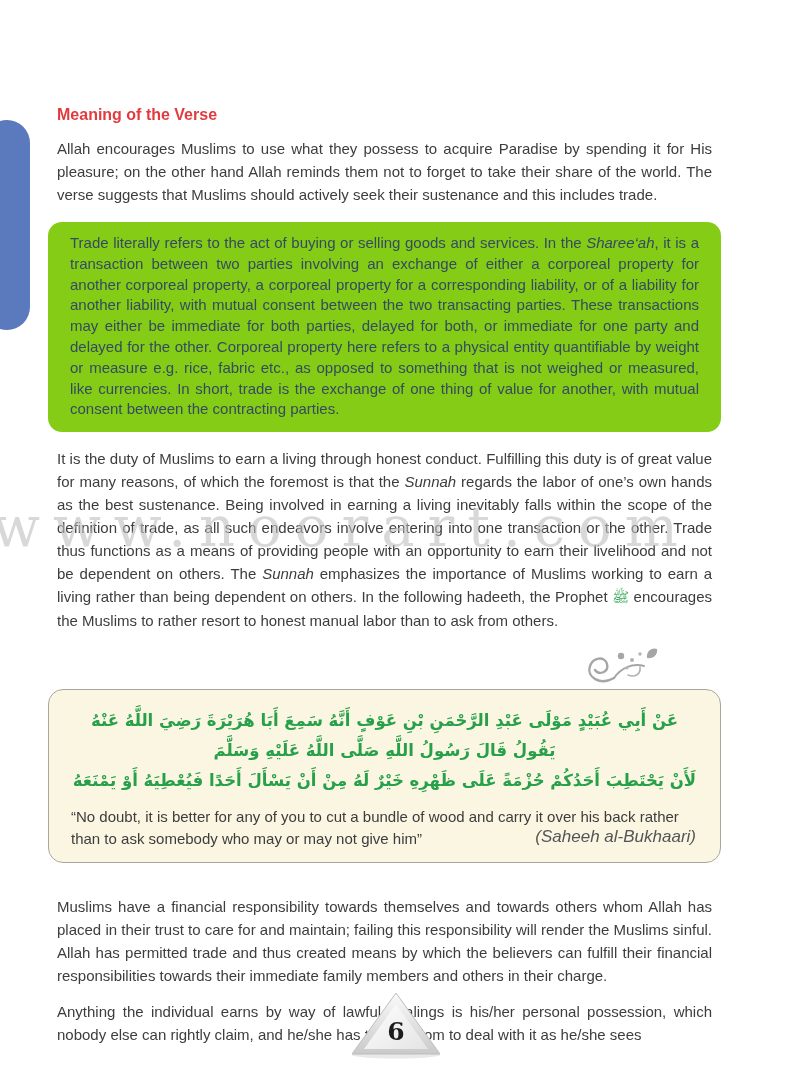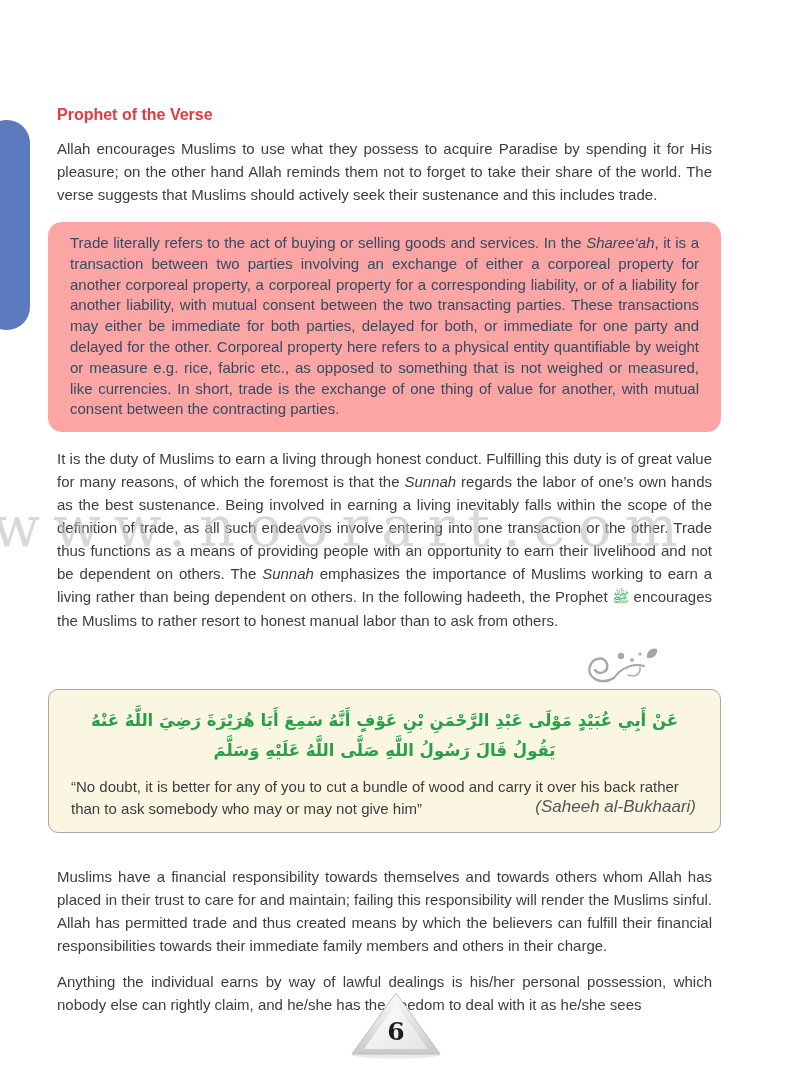--- a/index.html
+++ b/index.html
@@ -44,39 +44,39 @@
   }
   .body-p{
     font-size:15px;
     line-height:23px;
     text-align:justify;
     margin:0 0 13px 0;
   }
   .italic{font-style:italic;}
   .prophet{color:#27a04a;font-family:"DejaVu Sans",sans-serif;font-size:14px;}
   .callout-blue{
-    background:#fca5a5;
+    background:#84cc16;
     border-radius:14px;
     margin:16px -9px 15px -9px;
     padding:11px 22px 12px 22px;
     color:#344b61;
     font-size:15px;
     line-height:20.8px;
     text-align:justify;
   }
   .flourish-row{
     height:42px;
     margin:4px 48px 2px 0;
     display:flex;
     justify-content:flex-end;
   }
   .callout-cream{
     background:#faf6e2;
     border:1px solid #aaa79c;
-    border-radius:10px;
+    border-radius:15px;
     margin:0 -9px 0 -9px;
     padding:10px 22px 12px 22px;
   }
   .arabic{
     direction:rtl;
     font-family:"DejaVu Sans",sans-serif;
     font-size:16.5px;
     font-weight:bold;
     color:#27a04a;
     text-align:center;
@@ -121,21 +121,21 @@
 <body>
 
 <div class="page">
 
   <div class="side-tab"></div>
 
   <div class="watermark">www.noorart.com</div>
 
   <div class="content">
 
-    <h2 class="heading">Prophet of the Verse</h2>
+    <h2 class="heading">Meaning of the Verse</h2>
 
     <p class="body-p">Allah encourages Muslims to use what they possess to acquire Paradise by spending it for His pleasure; on the other hand Allah reminds them not to forget to take their share of the world. The verse suggests that Muslims should actively seek their sustenance and this includes trade.</p>
 
     <div class="callout-blue"><span>Trade literally refers to the act of buying or selling goods and services. In the </span><span class="italic">Sharee‘ah</span><span>, it is a transaction between two parties involving an exchange of either a corporeal property for another corporeal property, a corporeal property for a corresponding liability, or of a liability for another liability, with mutual consent between the two transacting parties. These transactions may either be immediate for both parties, delayed for both, or immediate for one party and delayed for the other. Corporeal property here refers to a physical entity quantifiable by weight or measure e.g. rice, fabric etc., as opposed to something that is not weighed or measured, like currencies. In short, trade is the exchange of one thing of value for another, with mutual consent between the contracting parties.</span></div>
 
     <p class="body-p"><span>It is the duty of Muslims to earn a living through honest conduct. Fulfilling this duty is of great value for many reasons, of which the foremost is that the </span><span class="italic">Sunnah</span><span> regards the labor of one’s own hands as the best sustenance. Being involved in earning a living inevitably falls within the scope of the definition of trade, as all such endeavors involve entering into one transaction or the other. Trade thus functions as a means of providing people with an opportunity to earn their livelihood and not be dependent on others. The </span><span class="italic">Sunnah</span><span> emphasizes the importance of Muslims working to earn a living rather than being dependent on others. In the following hadeeth, the Prophet </span><span class="prophet">ﷺ</span><span> encourages the Muslims to rather resort to honest manual labor than to ask from others.</span></p>
 
     <div class="flourish-row">
       <span>
         <svg width="80" height="42" viewBox="0 0 80 42">
@@ -146,21 +146,21 @@
           <circle cx="48" cy="15" r="2" fill="#b3b3b3"></circle>
           <circle cx="43" cy="23" r="1.5" fill="#b9b9b9"></circle>
           <circle cx="56" cy="9" r="1.7" fill="#b3b3b3"></circle>
           <path d="M63 13 C 62 6 68 2 73 4 C 74 10 69 14 63 13 Z" fill="#a6a6a6"></path>
         </svg>
       </span>
     </div>
 
     <div class="callout-cream">
       <p class="arabic"><span>عَنْ أَبِي عُبَيْدٍ مَوْلَى عَبْدِ الرَّحْمَنِ بْنِ عَوْفٍ أَنَّهُ سَمِعَ أَبَا هُرَيْرَةَ رَضِيَ اللَّهُ عَنْهُ يَقُولُ قَالَ رَسُولُ اللَّهِ صَلَّى اللَّهُ عَلَيْهِ وَسَلَّمَ</span><br>
-      </p>
+      <span>لَأَنْ يَحْتَطِبَ أَحَدُكُمْ حُزْمَةً عَلَى ظَهْرِهِ خَيْرٌ لَهُ مِنْ أَنْ يَسْأَلَ أَحَدًا فَيُعْطِيَهُ أَوْ يَمْنَعَهُ</span></p>
       <div class="translation-row">
         <span>“No doubt, it is better for any of you to cut a bundle of wood and carry it over his back rather than to ask somebody who may or may not give him”</span>
         <span class="source">(Saheeh al-Bukhaari)</span>
       </div>
     </div>
 
     <p class="body-p gap-after-hadith">Muslims have a financial responsibility towards themselves and towards others whom Allah has placed in their trust to care for and maintain; failing this responsibility will render the Muslims sinful. Allah has permitted trade and thus created means by which the believers can fulfill their financial responsibilities towards their immediate family members and others in their charge.</p>
 
     <p class="body-p">Anything the individual earns by way of lawful dealings is his/her personal possession, which nobody else can rightly claim, and he/she has the freedom to deal with it as he/she sees</p>
 

